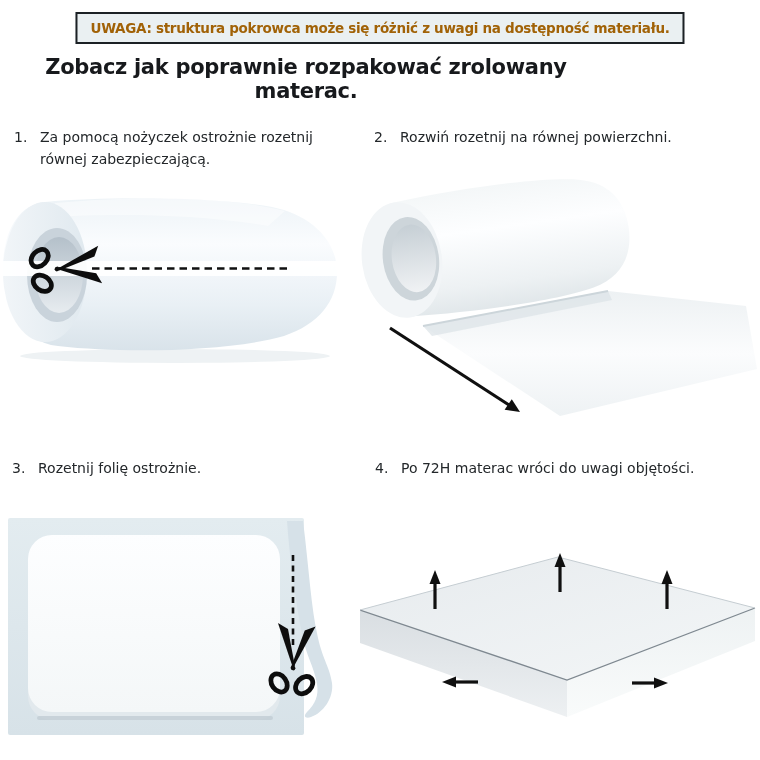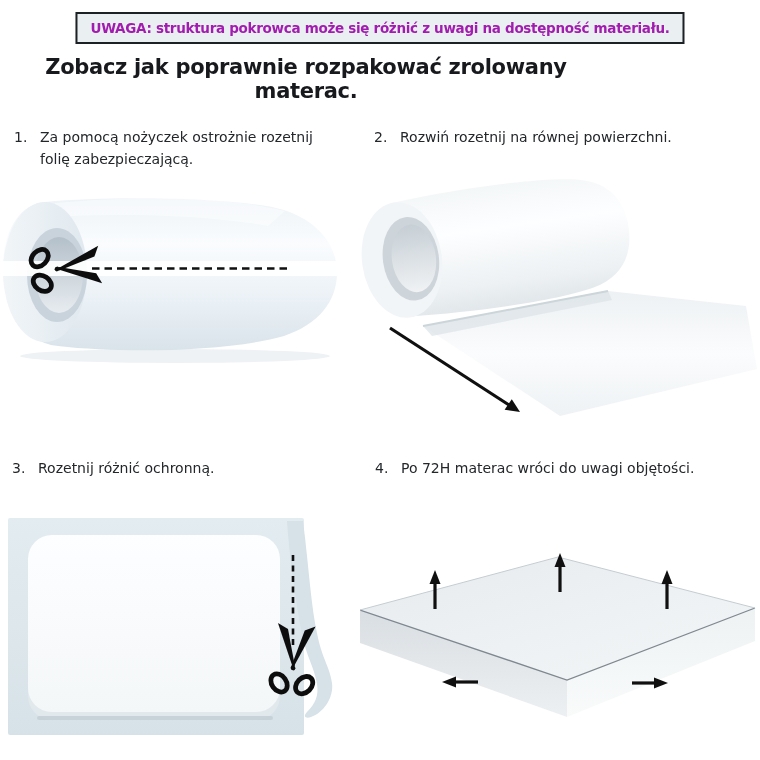--- a/index.html
+++ b/index.html
@@ -6,21 +6,21 @@
   .page {
     position:relative; width:760px; height:760px; background:#ffffff;
     font-family:"DejaVu Sans","Liberation Sans",sans-serif; overflow:hidden;
     color:#23272a;
   }
   .banner {
     position:absolute; top:12px; left:50%; transform:translateX(-50%);
     background:#eaf0f2; border:2px solid #1c2125;
     padding:4px 13px 5px 13px; white-space:nowrap;
   }
-  .banner span { font-size:13.5px; font-weight:bold; letter-spacing:-0.3px; color:#a21caf; }
+  .banner span { font-size:13.5px; font-weight:bold; letter-spacing:-0.3px; color:#a16207; }
   .heading {
     position:absolute; top:55px; left:0; width:612px; margin:0;
     text-align:center; font-size:21px; font-weight:bold; letter-spacing:-0.3px; color:#17191c;
   }
   .step { position:absolute; display:flex; font-size:14px; line-height:1.55; color:#23272a; }
   .step .num { flex:none; width:26px; }
   .step .txt { flex:1; }
   #step1 { left:14px;  top:127px; width:330px; }
   #step2 { left:374px; top:127px; width:370px; }
   #step3 { left:12px;  top:458px; width:330px; }
@@ -37,29 +37,29 @@
 <div class="page">
 
   <div class="banner">
     <span>UWAGA: struktura pokrowca może się różnić z uwagi na dostępność materiału.</span>
   </div>
 
   <h1 class="heading">Zobacz jak poprawnie rozpakować zrolowany materac.</h1>
 
   <div class="step" id="step1">
     <span class="num">1.</span>
-    <span class="txt">Za pomocą nożyczek ostrożnie rozetnij folię zabezpieczającą.</span>
+    <span class="txt">Za pomocą nożyczek ostrożnie rozetnij równej zabezpieczającą.</span>
   </div>
   <div class="step" id="step2">
     <span class="num">2.</span>
     <span class="txt">Rozwiń rozetnij na równej powierzchni.</span>
   </div>
   <div class="step" id="step3">
     <span class="num">3.</span>
-    <span class="txt">Rozetnij różnić ochronną.</span>
+    <span class="txt">Rozetnij folię ostrożnie.</span>
   </div>
   <div class="step" id="step4">
     <span class="num">4.</span>
     <span class="txt">Po 72H materac wróci do uwagi objętości.</span>
   </div>
 
   <svg id="illus1" class="illus" width="340" height="180" viewBox="0 0 340 180">
     <defs>
       <linearGradient id="g-roll1" x1="0" y1="0" x2="0" y2="1">
         <stop offset="0" stop-color="#edf3f7"></stop>

